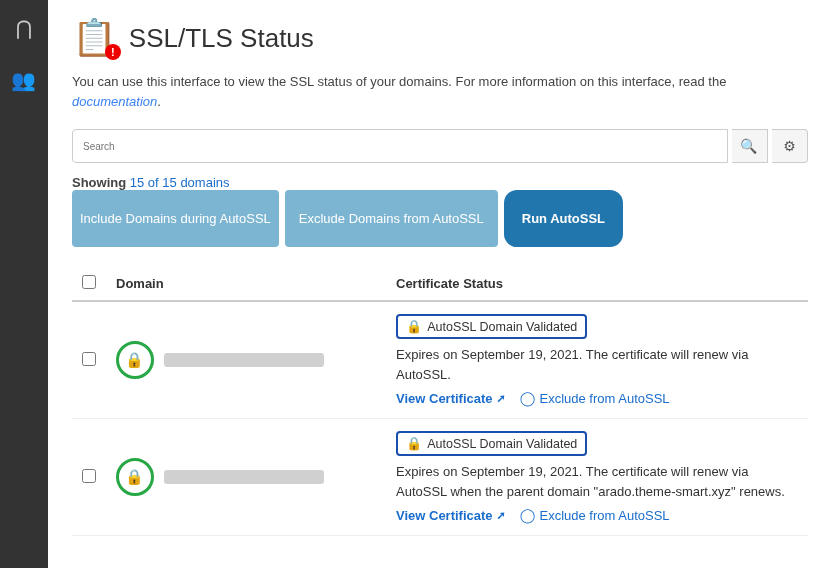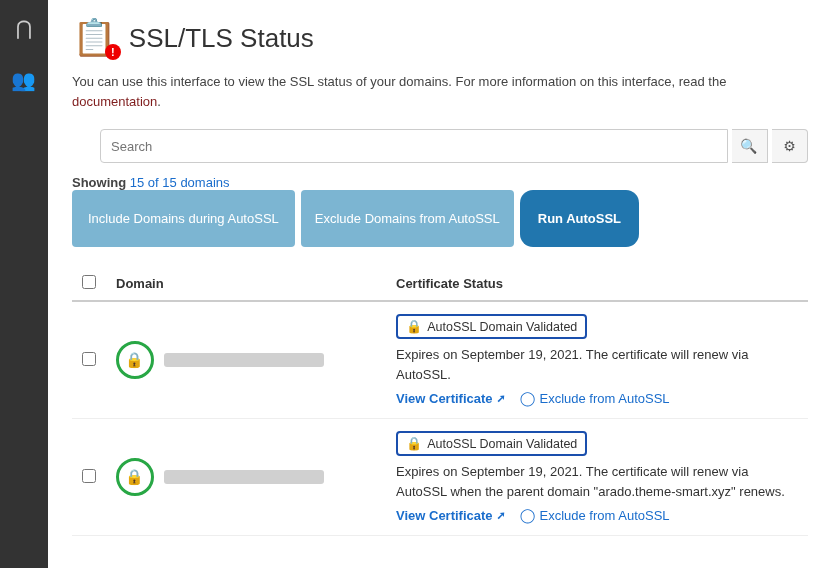--- a/index.html
+++ b/index.html
@@ -65,39 +65,39 @@
       font-weight: normal;
       color: #333;
     }
     .description {
       font-size: 13px;
       color: #444;
       margin-bottom: 18px;
       line-height: 1.5;
     }
     .description a {
-      color: #7f1d1d;
+      color: #3b82f6;
       text-decoration: none;
+      font-style: italic;
     }
     .search-row {
       display: flex;
       align-items: center;
       margin-bottom: 12px;
       gap: 4px;
     }
     .search-input {
       flex: 1;
       height: 34px;
       border: 1px solid #ccc;
       border-radius: 4px 0 0 4px;
       padding: 0 10px;
-      font-size: 13px;
+      font-size: 10px;
       color: #999;
       outline: none;
-      margin-left: 28px;
     }
     .search-btn {
       height: 34px;
       width: 36px;
       border: 1px solid #ccc;
       border-left: none;
       background: #f5f5f5;
       cursor: pointer;
       display: flex;
       align-items: center;
@@ -127,21 +127,21 @@
     .showing-text span { color: #1a6dcc; }
     .actions-row {
       display: flex;
       gap: 6px;
       margin-bottom: 20px;
     }
     .btn-include {
       background: #7cb5d2;
       color: #fff;
       border: none;
-      padding: 7px 16px;
+      padding: 7px 8px;
       border-radius: 4px;
       cursor: pointer;
       font-size: 13px;
     }
     .btn-exclude {
       background: #7cb5d2;
       color: #fff;
       border: none;
       padding: 21px 14px;
       border-radius: 4px;

